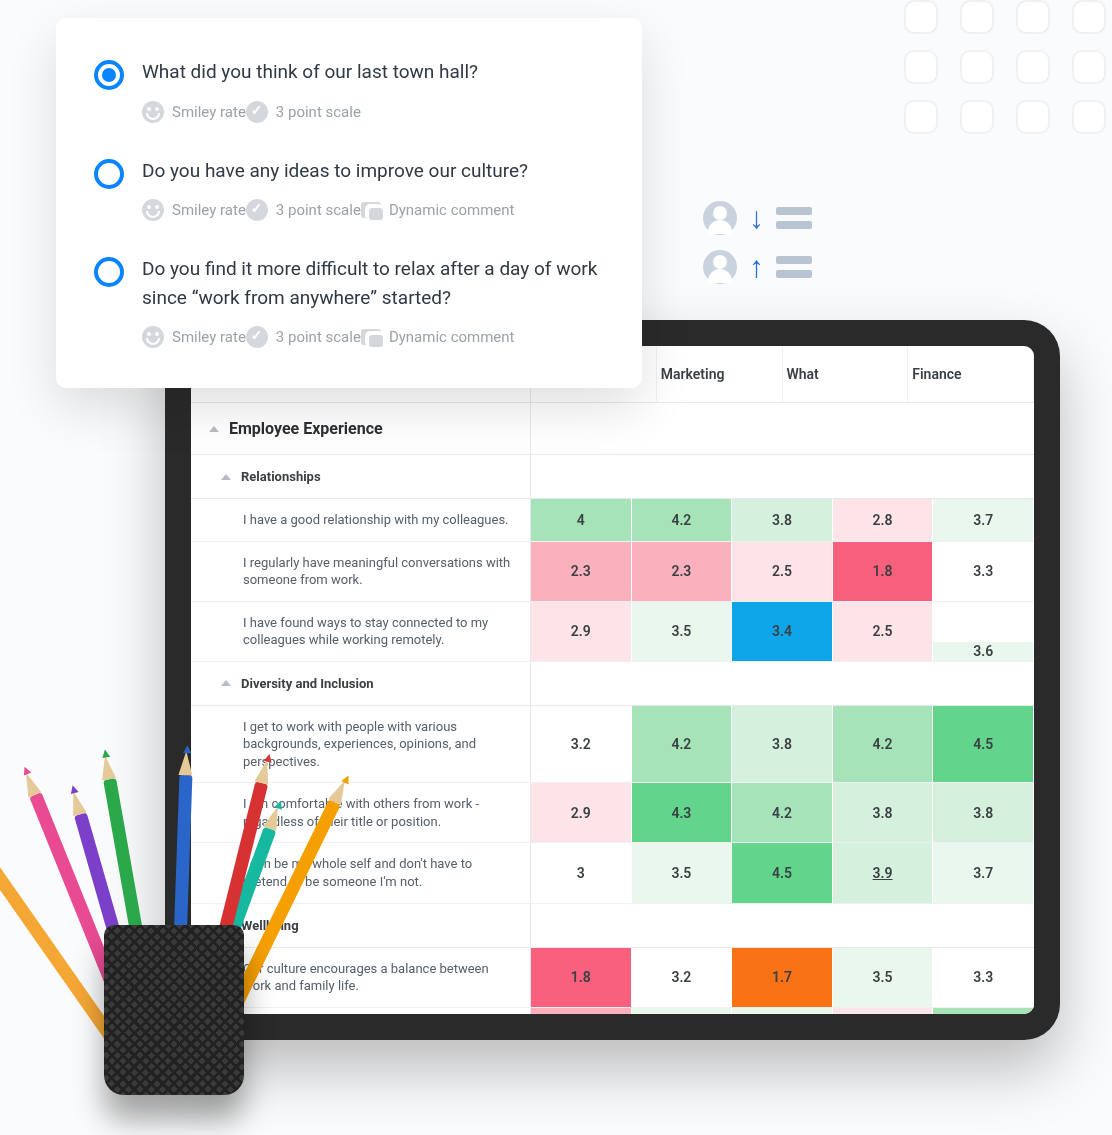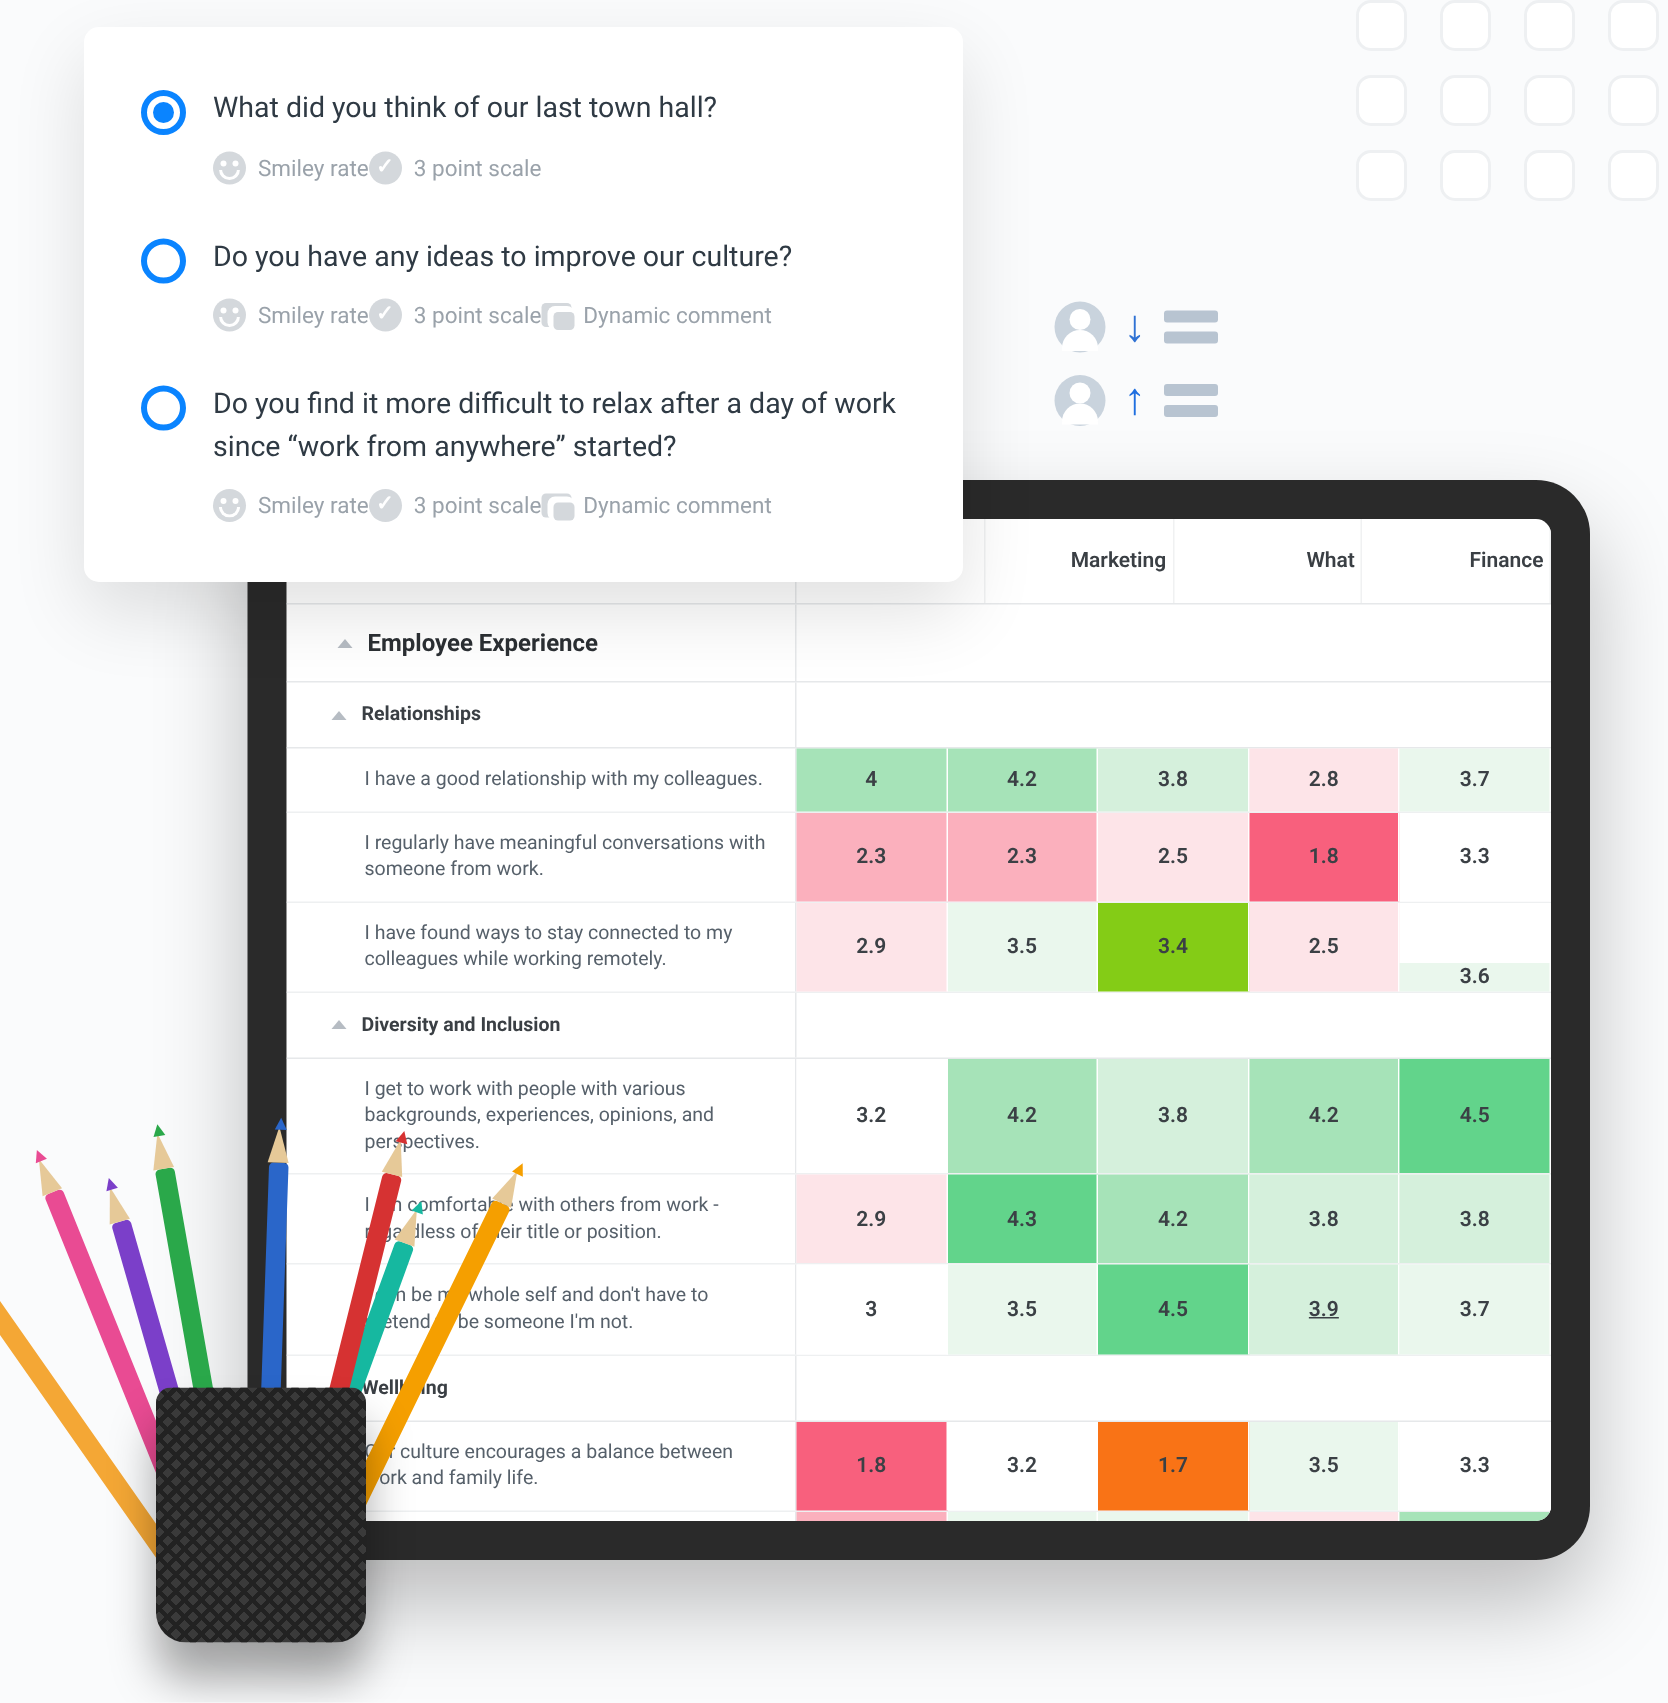--- a/index.html
+++ b/index.html
@@ -107,36 +107,36 @@
   }
   .hm-rowlabel {
     flex: 0 0 340px;
     padding: 14px 18px;
     display:flex;align-items:center;
     gap:10px;
     border-right: 1px solid #e6e8ea;
   }
   .hm-col-h {
     flex: 1;
-    text-align:right;
+    text-align:left;
     padding: 20px 4px;
     font-weight:600;
     color:#3a3f44;
     font-size:14px;
     border-right: 1px solid #f0f1f2;
   }
   .hm-col-h.twoline { line-height:1.2; padding-top:14px; padding-bottom:14px; }
   .hm-group {
     display:flex;
     border-bottom:1px solid #e6e8ea;
     font-weight:700;
     color:#2b2f33;
     font-size:16px;
   }
-  .hm-group .hm-rowlabel { padding:16px 34px; }
+  .hm-group .hm-rowlabel { padding:16px 18px; }
   .hm-subgroup {
     display:flex;
     border-bottom:1px solid #e6e8ea;
     font-weight:700;
     font-size:13px;
     color:#3a3f44;
   }
   .hm-subgroup .hm-rowlabel { padding:14px 18px 14px 30px; }
   .hm-row {
     display:flex;
@@ -371,21 +371,21 @@
             <div class="hm-cell" style="background: rgb(251, 176, 189);">2.3</div>
             <div class="hm-cell" style="background: rgb(251, 176, 189);">2.3</div>
             <div class="hm-cell" style="background: rgb(253, 228, 232);">2.5</div>
             <div class="hm-cell" style="background: rgb(248, 96, 125);">1.8</div>
             <div class="hm-cell" style="background: rgb(255, 255, 255);">3.3</div>
           </div>
           <div class="hm-row">
             <div class="hm-rowlabel">I have found ways to stay connected to my colleagues while working remotely.</div>
             <div class="hm-cell" style="background: rgb(253, 228, 232);">2.9</div>
             <div class="hm-cell" style="background: rgb(234, 247, 237);">3.5</div>
-            <div class="hm-cell" style="background: #84cc16;">3.4</div>
+            <div class="hm-cell" style="background: #0ea5e9;">3.4</div>
             <div class="hm-cell" style="background: rgb(253, 228, 232);">2.5</div>
             <div class="hm-cell" style="background: rgb(234, 247, 237); margin-top: 40px;">3.6</div>
           </div>
           <div class="hm-subgroup">
             <div class="hm-rowlabel">
               <span class="chev"></span>
               <span>Diversity and Inclusion</span>
             </div>
             <div class="hm-empty"></div>
             <div class="hm-empty"></div>

